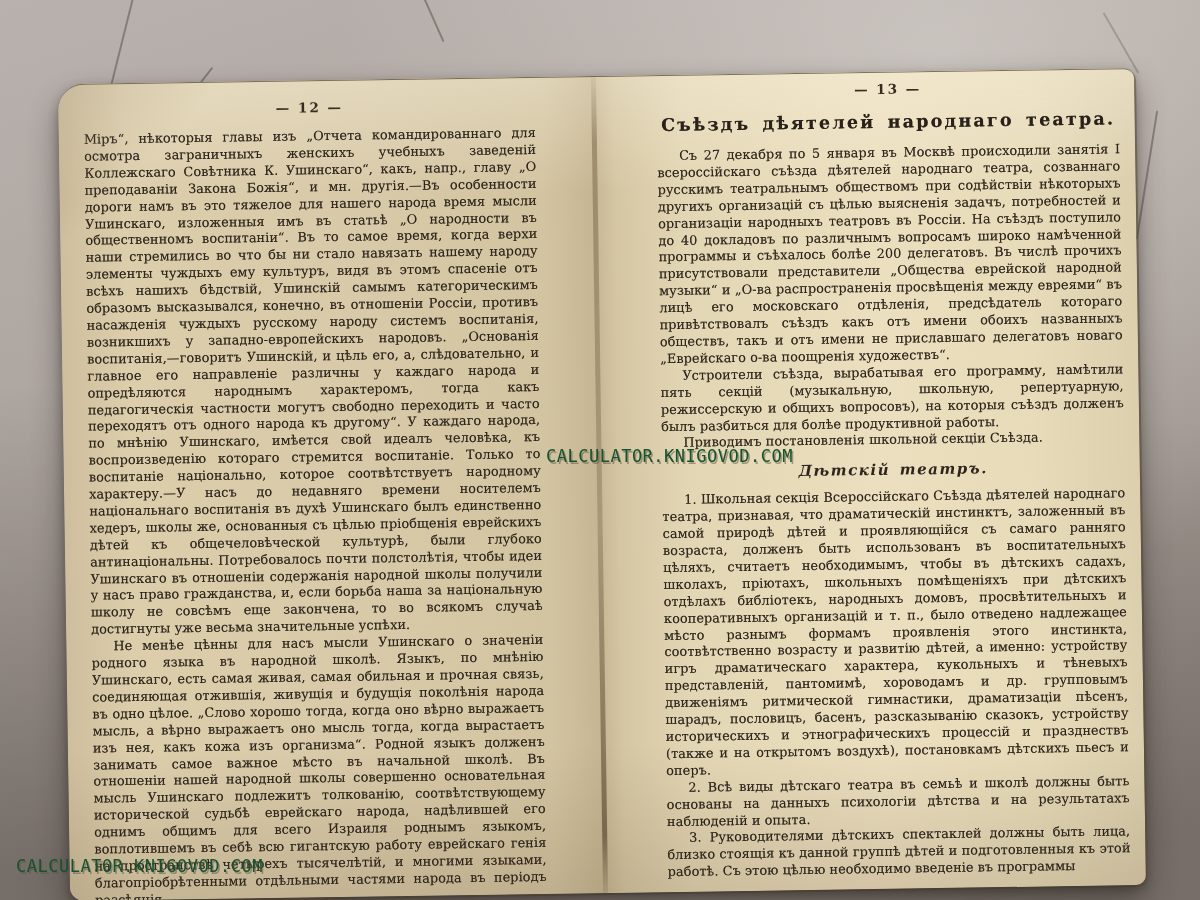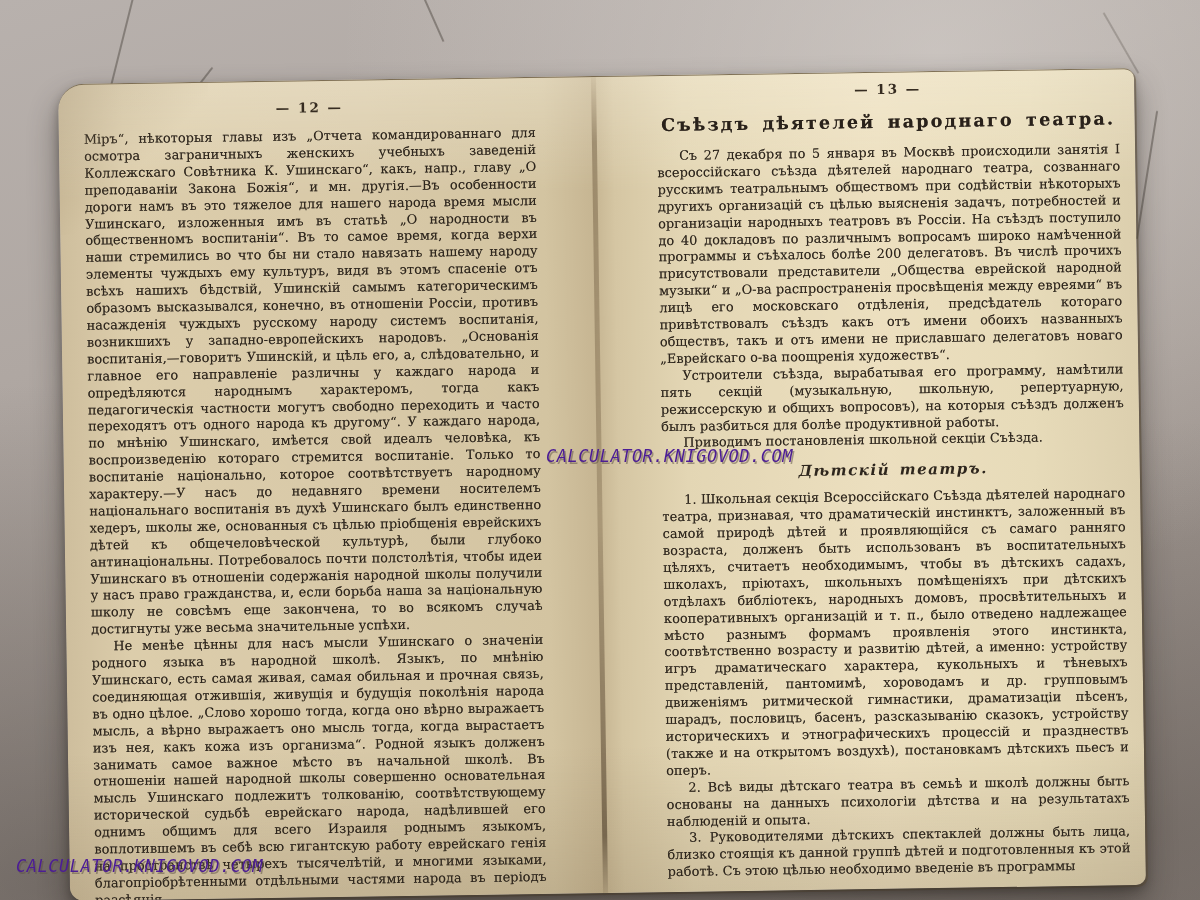--- a/index.html
+++ b/index.html
@@ -56,26 +56,25 @@
   .article-title{
     text-align:center;font-size:17.5px;font-weight:bold;letter-spacing:2.2px;word-spacing:4px;
     color:#29211a;margin:15px 0 13px 0;text-shadow:0 0 0.6px rgba(41,33,26,0.6);
   }
   .subtitle{
     text-align:center;font-style:italic;font-weight:600;font-size:15px;
     letter-spacing:1.5px;word-spacing:3px;color:#2e261d;margin:12px 0 10px 0;
   }
 
   .watermark{
-    position:absolute;z-index:30;color:#4c1d95;
+    position:absolute;z-index:30;color:#14532d;
     font-family:"DejaVu Sans Mono","Liberation Mono",monospace;
     font-size:17px;letter-spacing:0.5px;
     text-shadow:1.5px 1.5px 0 rgba(92,80,68,0.5);
     white-space:nowrap;
-    font-style:italic;
   }
   #watermark-center{left:546px;top:446px;}
   #watermark-bottom{left:16px;top:856px;}
 </style>
 </head>
 <body>
 
 <div class="crack" id="crack-1"></div>
 <div class="crack" id="crack-2"></div>
 <div class="crack" id="crack-3"></div>

